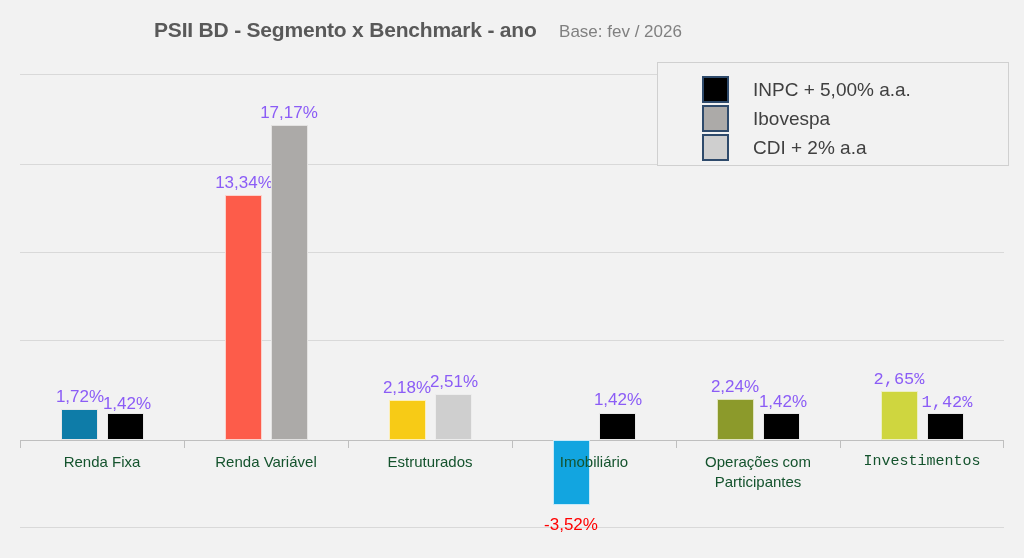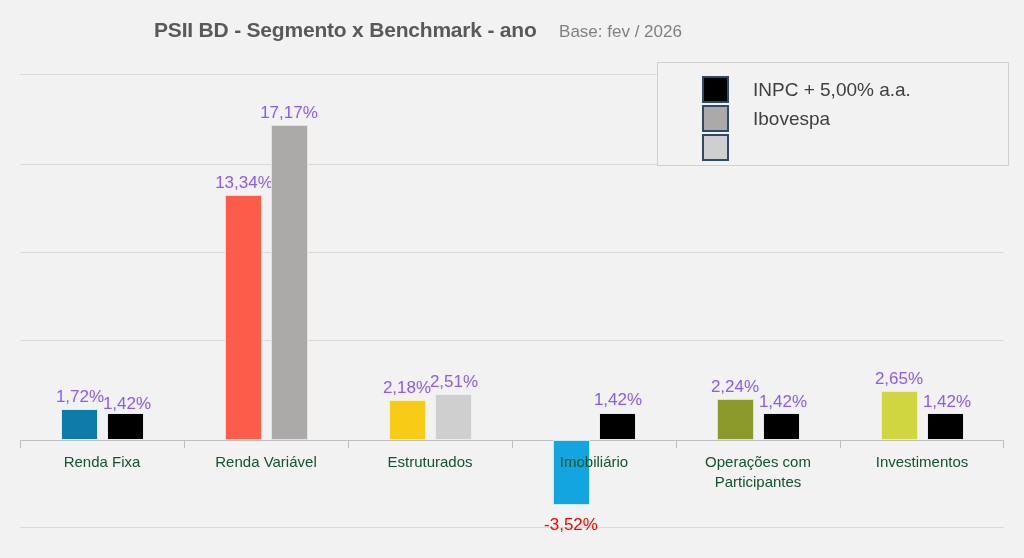--- a/index.html
+++ b/index.html
@@ -190,34 +190,35 @@
   <div class="category" style="left:656px;width:164px;">
     <div class="bar pos" style="left:41px;width:37px;height:41px;background:#8C9A2B;border:1px solid #DFE3BF;"></div>
     <div class="bar-label" style="left:9px;width:100px;bottom:143px;">2,24%</div>
     <div class="bar pos" style="left:87px;width:37px;height:27px;background:#000000;border:1px solid #E8E8E8;"></div>
     <div class="bar-label" style="left:57px;width:100px;bottom:128px;">1,42%</div>
     <div class="cat-label">
       <span>Operações com Participantes</span>
     </div>
   </div>
 
-  <div class="category" style="left:820px;width:164px;">
+  <div class="category" style="left:820px;width:164px;font-family:Liberation Mono, monospace;">
     <div class="bar pos" style="left:41px;width:37px;height:49px;background:#CFD63F;border:1px solid #ECEFC4;"></div>
     <div class="bar-label" style="left:9px;width:100px;bottom:151px;">2,65%</div>
     <div class="bar pos" style="left:87px;width:37px;height:27px;background:#000000;border:1px solid #E8E8E8;"></div>
     <div class="bar-label" style="left:57px;width:100px;bottom:128px;">1,42%</div>
     <div class="cat-label">Investimentos</div>
   </div>
 </div>
 
 <div id="legend">
   <div class="legend-item" style="top:12px;">
     <span class="legend-swatch" style="background:#000000;"></span>
     <span class="legend-text">INPC + 5,00% a.a.</span>
   </div>
   <div class="legend-item" style="top:41px;">
     <span class="legend-swatch" style="background:#ACAAA8;"></span>
     <span class="legend-text">Ibovespa</span>
   </div>
   <div class="legend-item" style="top:70px;">
     <span class="legend-swatch" style="background:#CFCFCF;"></span>
+    <span class="legend-text">CDI + 2% a.a</span>
   </div>
 </div>
 
 </body></html>

